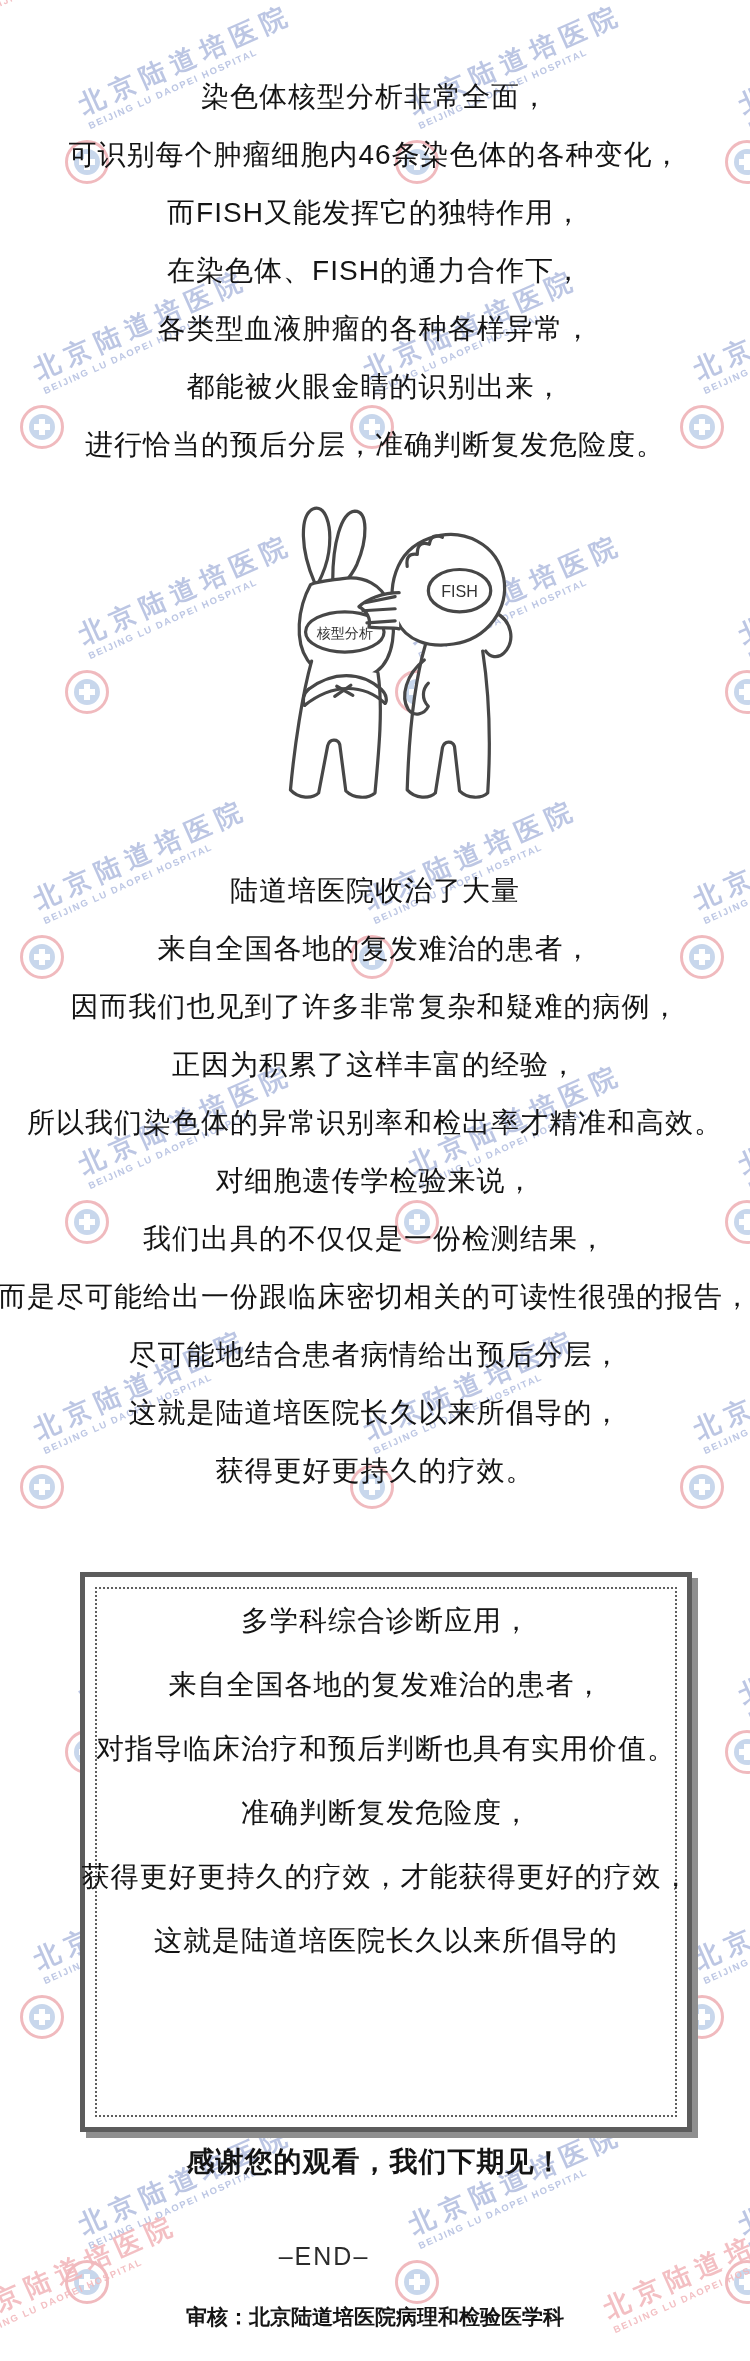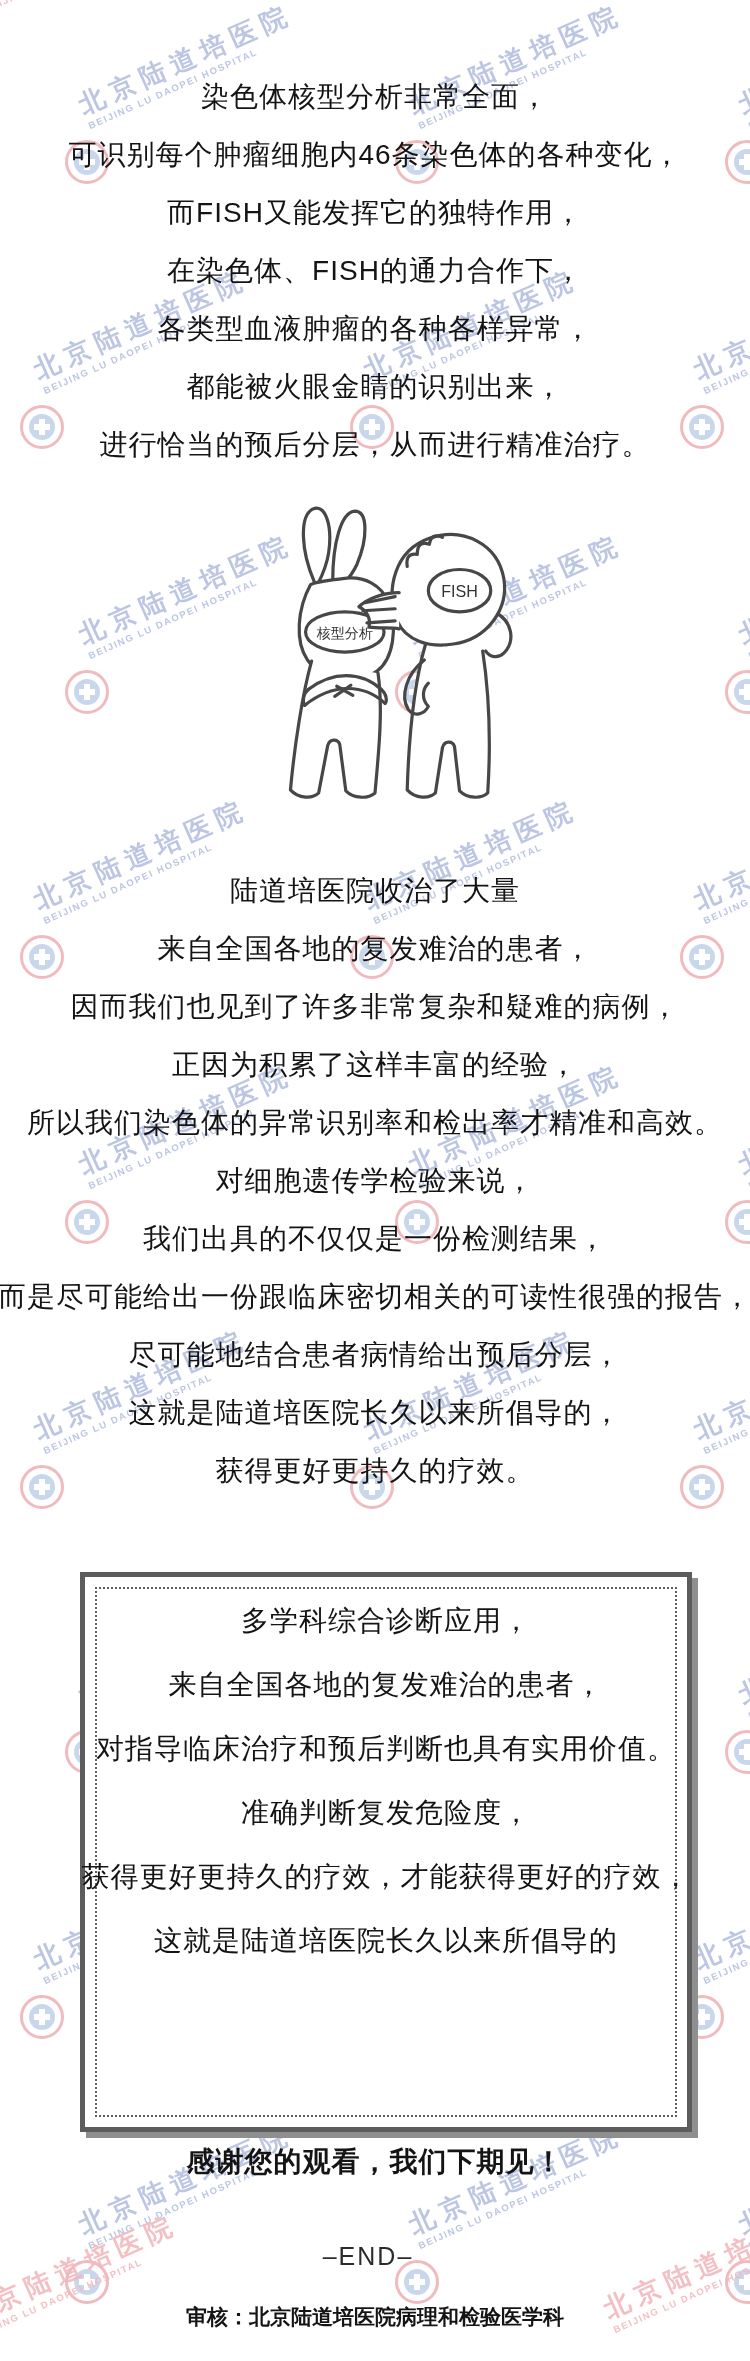--- a/index.html
+++ b/index.html
@@ -32,21 +32,21 @@
   
   #callout{position:absolute;left:80px;top:1572px;width:612px;height:560px;box-sizing:border-box;
     border:5px solid #5c5c5c;background:#fff;box-shadow:6px 6px 0 #8f8f8f;}
   #callout-inner{position:absolute;inset:10px;border:2px dotted #5f5f5f;
     display:flex;flex-direction:column;justify-content:flex-start;}
   #callout-inner .t-line{height:64px;font-size:28px;}
   
   #thanks{position:absolute;top:2138px;left:0;width:750px;height:48px;display:flex;align-items:center;justify-content:center;
     font-size:28px;font-weight:700;letter-spacing:1px;}
   #end-mark{position:absolute;top:2238px;left:0;width:648px;height:36px;display:flex;align-items:center;justify-content:center;
-    font-size:25px;font-weight:500;letter-spacing:2px;color:#2b2b2b;margin-left:44px;}
+    font-size:25px;font-weight:500;letter-spacing:2px;color:#2b2b2b;}
   #footer-review{position:absolute;top:2300px;left:0;width:750px;height:34px;display:flex;align-items:center;justify-content:center;
     font-size:21px;font-weight:700;}
   svg .stroke{fill:none;stroke:#474747;stroke-width:3.2;stroke-linecap:round;stroke-linejoin:round;}
   svg .fillw{fill:#ffffff;stroke:#474747;stroke-width:3.2;stroke-linecap:round;stroke-linejoin:round;}
   svg text{fill:#333;font-family:"Liberation Sans",sans-serif;}
 </style>
 </head>
 <body>
 
 <div id="wm-layer">
@@ -379,21 +379,21 @@
 
 <div id="content">
 
   <div id="para1" class="t-block">
       <div class="t-line">染色体核型分析非常全面，</div>
       <div class="t-line">可识别每个肿瘤细胞内46条染色体的各种变化，</div>
       <div class="t-line">而FISH又能发挥它的独特作用，</div>
       <div class="t-line">在染色体、FISH的通力合作下，</div>
       <div class="t-line">各类型血液肿瘤的各种各样异常，</div>
       <div class="t-line">都能被火眼金睛的识别出来，</div>
-      <div class="t-line">进行恰当的预后分层，从而进行精准治疗。</div>
+      <div class="t-line">进行恰当的预后分层，准确判断复发危险度。</div>
     </div>
 
   <div id="figure-wrap">
     <svg viewBox="0 0 260 310" width="280" height="312">
 
       <g>
         <path class="fillw" d="M70,90 C56,58 55,24 68,17 C80,11 88,32 84,60 C82,74 77,84 73,92 Z"></path>
         <path class="fillw" d="M88,88 C88,52 96,20 110,19 C123,19 123,46 112,72 C107,83 100,90 96,95 Z"></path>
         <path class="fillw" d="M66,92 C53,116 50,148 63,167 C78,188 112,193 132,178 C149,165 152,134 144,111 C137,92 119,83 98,86 C84,88 72,89 66,92 Z"></path>
         <path class="fillw" d="M67,168 C58,200 50,252 46,296 C54,305 68,305 74,299 L83,252 C85,245 93,245 95,251 L101,297 C109,305 123,305 130,299 C134,256 138,214 133,180"></path>

